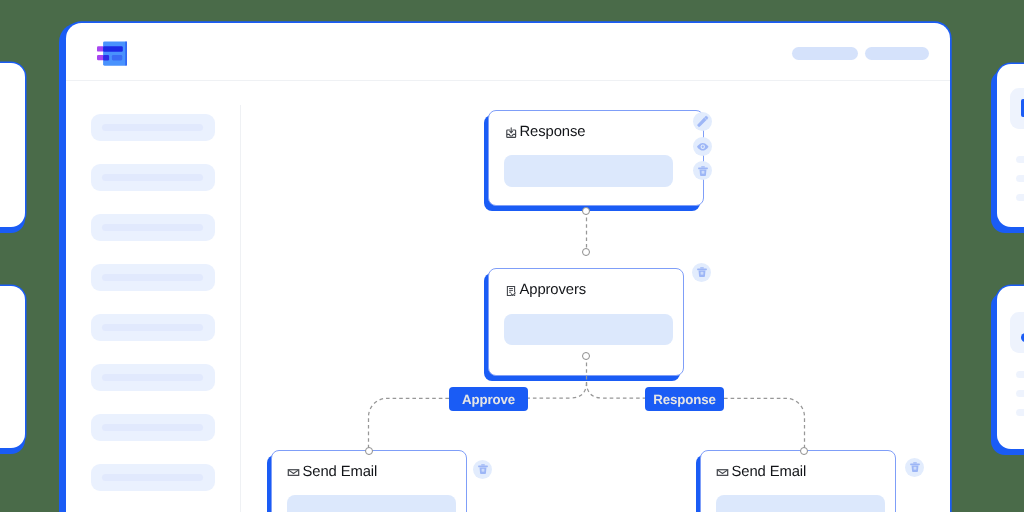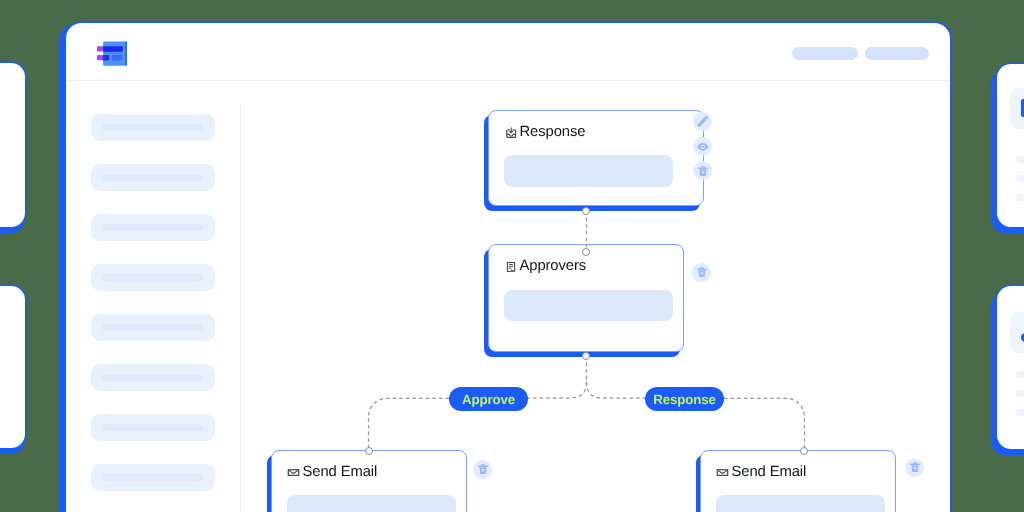--- a/index.html
+++ b/index.html
@@ -42,22 +42,22 @@
   .node .ph{position:absolute;border-radius:8px;background:#dce8fc;}
   .nicon{display:inline-flex;width:13px;height:13px;align-items:center;
          justify-content:center;color:#44474d;position:relative;top:1px;}
 
   .dot{position:absolute;width:8.6px;height:8.6px;border-radius:50%;
        background:#fff;border:1.15px solid #8e8e8e;box-sizing:border-box;}
 
   .act{position:absolute;width:19px;height:19px;border-radius:50%;background:#e2ecfd;
        display:flex;align-items:center;justify-content:center;}
 
-  .pill{position:absolute;height:24px;border-radius:12px;background:#1a5cf5;
-        color:#bef264;font-size:13.3px;font-weight:700;display:flex;align-items:center;
+  .pill{position:absolute;height:24px;border-radius:4px;background:#1a5cf5;
+        color:#e5e5e5;font-size:13.3px;font-weight:700;display:flex;align-items:center;
         justify-content:center;letter-spacing:-0.1px;}
 
   svg.edges{position:absolute;left:0;top:0;width:1024px;height:512px;
             pointer-events:none;}
 </style>
 </head>
 <body>
 
 <div class="stage" id="stage">
 
@@ -137,21 +137,21 @@
                 <path d="M2.4 9.5h3.1l1.3 2.1h2.4l1.3-2.1h3.1" stroke-linejoin="round" stroke-width="1.35"></path>
                 <path d="M8 1.2v5.6" stroke="#fff" stroke-width="3.2"></path>
                 <path d="M8 1.2v6.2" stroke-linecap="round" stroke-width="1.45"></path>
                 <path d="M6.3 5.5 8 7.3l1.7-1.8" stroke-linecap="round" stroke-linejoin="round" stroke-width="1.45"></path>
               </svg>
             </span>
             <span>Response</span>
           </div>
           <div class="ph" style="left: 15px; top: 44.6px; width: 168.9px; height: 31.3px;"></div>
         </div>
-        <div class="node accent" style="left: 422.8px; top: 221px; width: 196px; height: 108px;">
+        <div class="node accent" style="left: 422.8px; top: 245px; width: 196px; height: 108px;">
           <div class="title">
             <span class="nicon">
               <svg viewBox="0 0 16 16" width="12" height="12" fill="none" stroke="currentColor" stroke-width="1.45">
                 <path d="M3.2 1.9h9.6v12.2H3.2z"></path>
                 <path d="M5.5 4.7h5.1M5.5 7.2h5.1M5.5 9.6h2.7" stroke-width="1.3"></path>
                 <path d="M8.3 11.9 10.4 14l3.2-3.6" stroke-width="2.2" stroke-linecap="round" stroke-linejoin="round" stroke="#fff"></path>
                 <path d="M8.3 11.9 10.4 14l3.2-3.6" stroke-linecap="round" stroke-linejoin="round"></path>
               </svg>
             </span>
             <span>Approvers</span>

